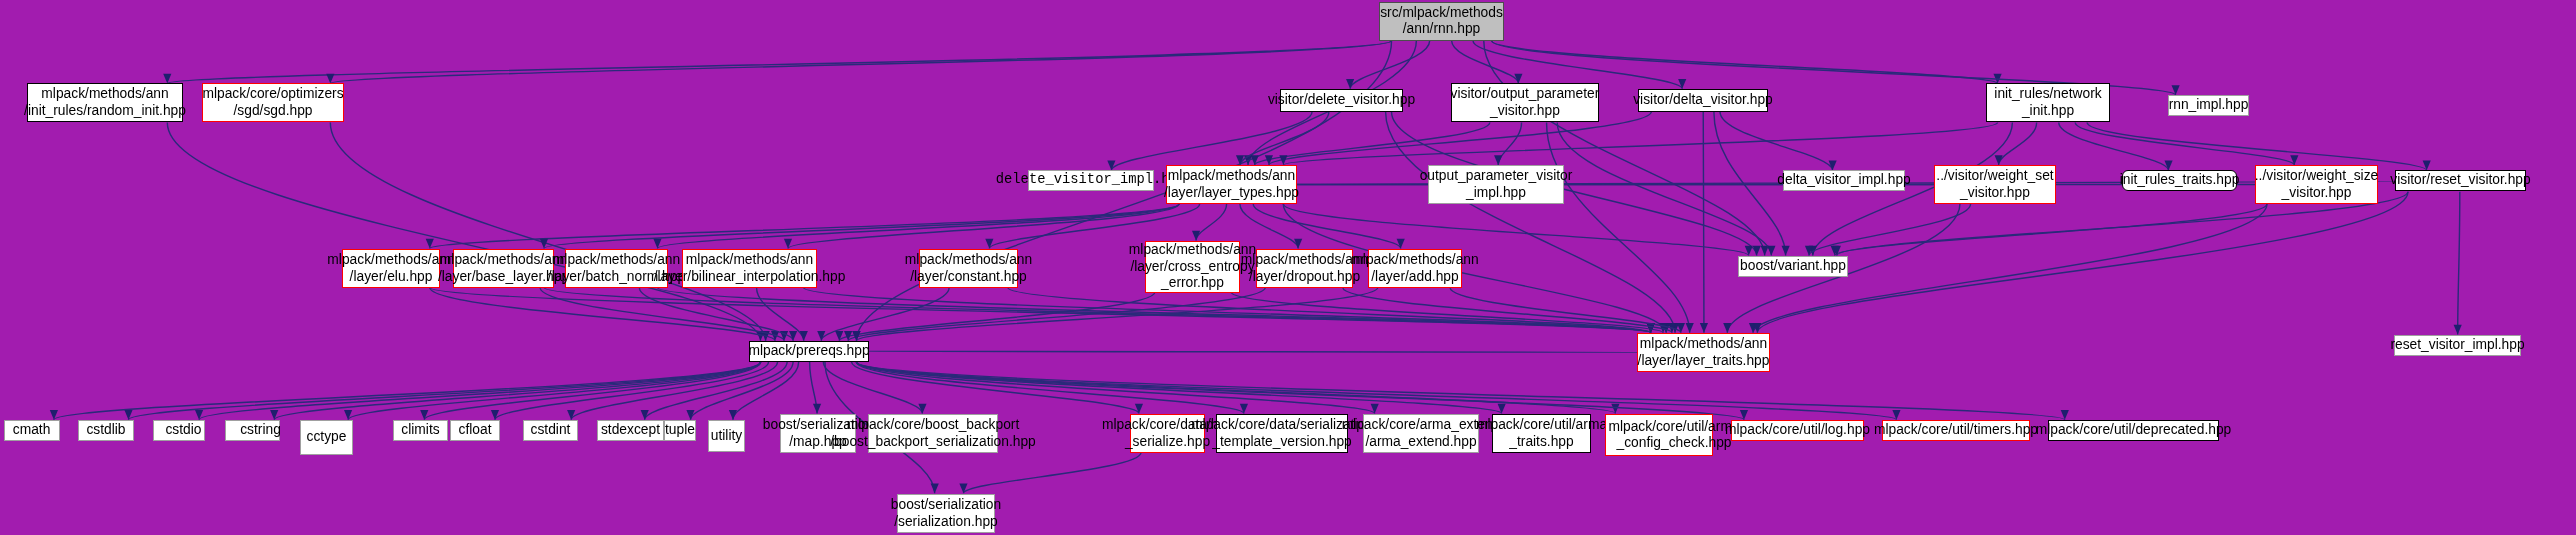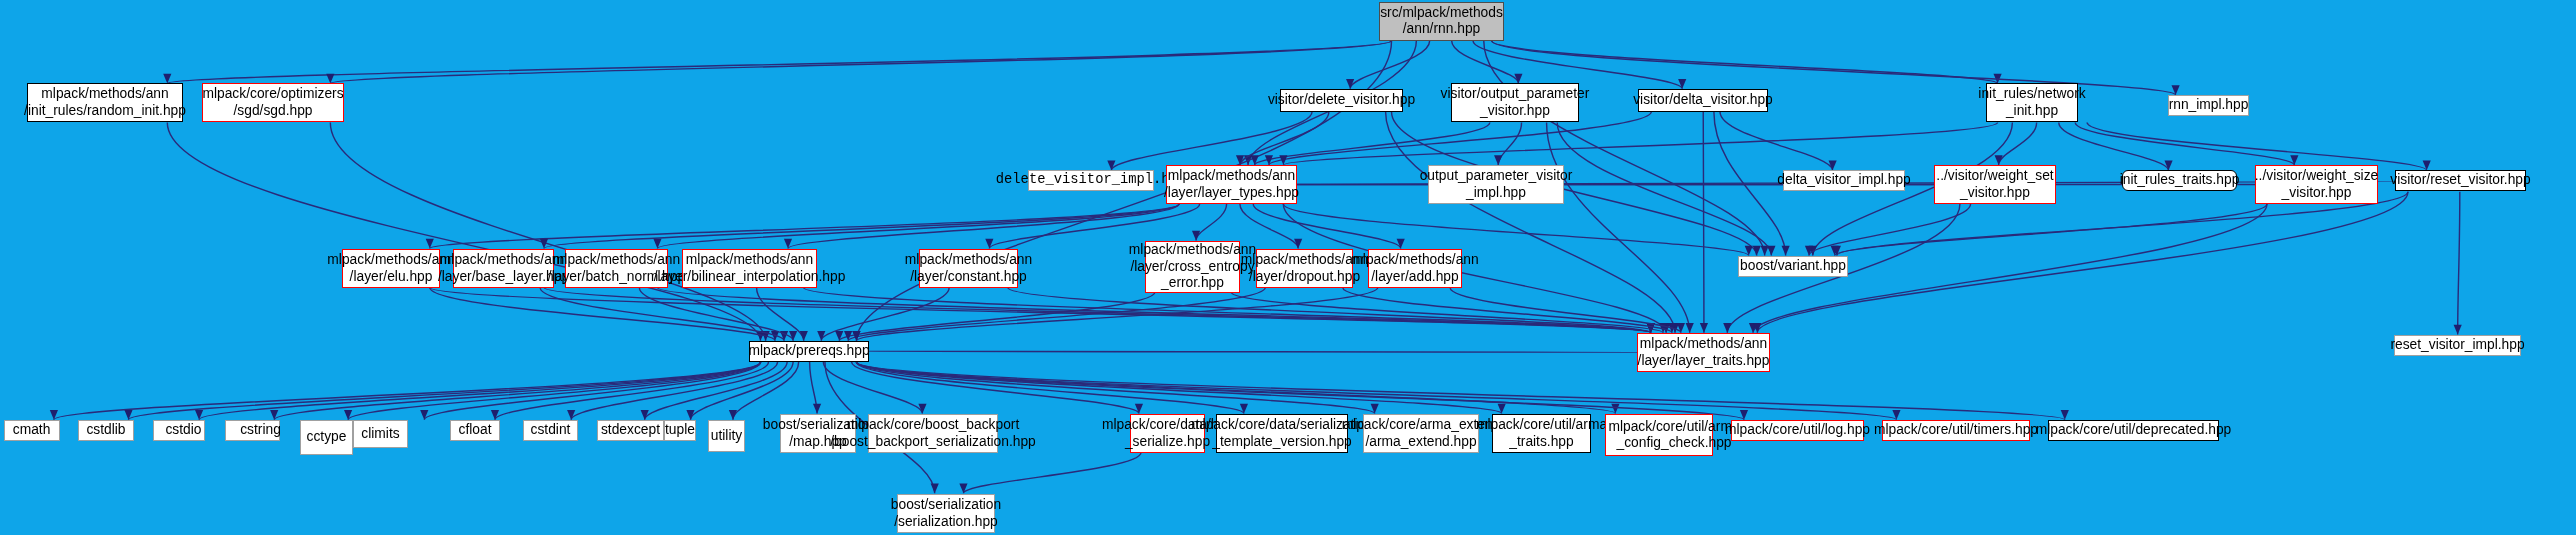--- a/index.html
+++ b/index.html
@@ -1,16 +1,16 @@
 <!DOCTYPE html>
 <html style="font-size:14px"><head>
 <meta charset="utf-8">
 <style>
   html,body{margin:0;padding:0;background:#ffffff;}
-  #canvas{position:relative;width:2576px;height:535px;background:#0ea5e9;
+  #canvas{position:relative;width:2576px;height:535px;background:#a21caf;
           font-family:"Liberation Sans","DejaVu Sans",sans-serif;overflow:hidden;}
   .node{position:absolute;box-sizing:border-box;display:flex;align-items:center;
         justify-content:center;text-align:center;background:#ffffff;
         font-size:13.8px;line-height:16.4px;color:#000000;white-space:pre-line;z-index:5;}
   .n-black{border:1.8px solid #000000;}
   .n-red{border:1.8px solid #ff0000;}
   .n-grey{border:1.3px solid #a0a0a0;}
   .n-root{border:1.8px solid #4d4d4d;background:#bfbfbf;}
   svg.edges{position:absolute;left:0;top:0;width:2576px;height:535px;z-index:1;}
   svg.edges path,svg.edges line{fill:none;stroke:#2a2a7a;stroke-width:1.6px;}
@@ -203,24 +203,24 @@
       <polygon points="1085,556 1080.4,545 1089.6,545"></polygon>
     </svg>
   <div id="node-layer">
       <div class="node n-root" style="left: 1379px; top: 1.8px; width: 125px; height: 39px;">src/mlpack/methods
 /ann/rnn.hpp</div>
       <div class="node n-black" style="left: 27px; top: 83px; width: 156px; height: 39px;">mlpack/methods/ann
 /init_rules/random_init.hpp</div>
       <div class="node n-red" style="left: 202px; top: 83px; width: 142px; height: 39px;">mlpack/core/optimizers
 /sgd/sgd.hpp</div>
       <div class="node n-black" style="left: 1280px; top: 89px; width: 123px; height: 23px;">visitor/delete_visitor.hpp</div>
-      <div class="node n-black" style="left: 1451px; top: 83px; width: 128px; height: 39px;">visitor/output_parameter
+      <div class="node n-black" style="left: 1451px; top: 83px; width: 148px; height: 39px;">visitor/output_parameter
 _visitor.hpp</div>
       <div class="node n-black" style="left: 1638px; top: 89px; width: 130px; height: 23px;">visitor/delta_visitor.hpp</div>
-      <div class="node n-black" style="left: 1986px; top: 83px; width: 92px; height: 39px;">init_rules/network
+      <div class="node n-black" style="left: 1986px; top: 83px; width: 124px; height: 39px;">init_rules/network
 _init.hpp</div>
       <div class="node n-grey" style="left: 2168px; top: 95px; width: 81px; height: 21px;">rnn_impl.hpp</div>
       <div class="node n-grey" style="left: 1028px; top: 170px; width: 126px; height: 21px; font-family: Liberation Mono, monospace;">delete_visitor_impl.hpp</div>
       <div class="node n-red" style="left: 1166px; top: 165px; width: 131px; height: 39px;">mlpack/methods/ann
 /layer/layer_types.hpp</div>
       <div class="node n-grey" style="left: 1428px; top: 165px; width: 136px; height: 39px;">output_parameter_visitor
 _impl.hpp</div>
       <div class="node n-grey" style="left: 1783px; top: 170px; width: 122px; height: 21px;">delta_visitor_impl.hpp</div>
       <div class="node n-red" style="left: 1934px; top: 165px; width: 122px; height: 39px;">../visitor/weight_set
 _visitor.hpp</div>
@@ -248,21 +248,21 @@
       <div class="node n-grey" style="left: 1738px; top: 256px; width: 110px; height: 21px;">boost/variant.hpp</div>
       <div class="node n-red" style="left: 1637px; top: 333px; width: 133px; height: 39px;">mlpack/methods/ann
 /layer/layer_traits.hpp</div>
       <div class="node n-black" style="left: 749px; top: 341px; width: 120px; height: 21px;">mlpack/prereqs.hpp</div>
       <div class="node n-grey" style="left: 2394px; top: 335px; width: 127px; height: 21px;">reset_visitor_impl.hpp</div>
       <div class="node n-grey" style="left: 3.6px; top: 420px; width: 56px; height: 21px; text-align: right;">cmath</div>
       <div class="node n-grey" style="left: 78px; top: 420px; width: 56px; height: 21px;">cstdlib</div>
       <div class="node n-grey" style="left: 153px; top: 420px; width: 52px; height: 21px; padding-left: 9px;">cstdio</div>
       <div class="node n-grey" style="left: 225px; top: 420px; width: 55px; height: 21px; padding-left: 16px;">cstring</div>
       <div class="node n-grey" style="left: 300px; top: 420px; width: 53px; height: 35px;">cctype</div>
-      <div class="node n-grey" style="left: 353px; top: 420px; width: 55px; height: 28px;">climits</div>
+      <div class="node n-grey" style="left: 393px; top: 420px; width: 55px; height: 21px;">climits</div>
       <div class="node n-grey" style="left: 450px; top: 420px; width: 50px; height: 21px;">cfloat</div>
       <div class="node n-grey" style="left: 523px; top: 420px; width: 55px; height: 21px;">cstdint</div>
       <div class="node n-grey" style="left: 597px; top: 420px; width: 67px; height: 21px;">stdexcept</div>
       <div class="node n-grey" style="left: 664px; top: 420px; width: 32px; height: 21px;">tuple</div>
       <div class="node n-grey" style="left: 708px; top: 420px; width: 37px; height: 32px;">utility</div>
       <div class="node n-grey" style="left: 780px; top: 414px; width: 76px; height: 39px;">boost/serialization
 /map.hpp</div>
       <div class="node n-grey" style="left: 868px; top: 414px; width: 130px; height: 39px;">mlpack/core/boost_backport
 /boost_backport_serialization.hpp</div>
       <div class="node n-red" style="left: 1130px; top: 414px; width: 75px; height: 39px;">mlpack/core/data/has

